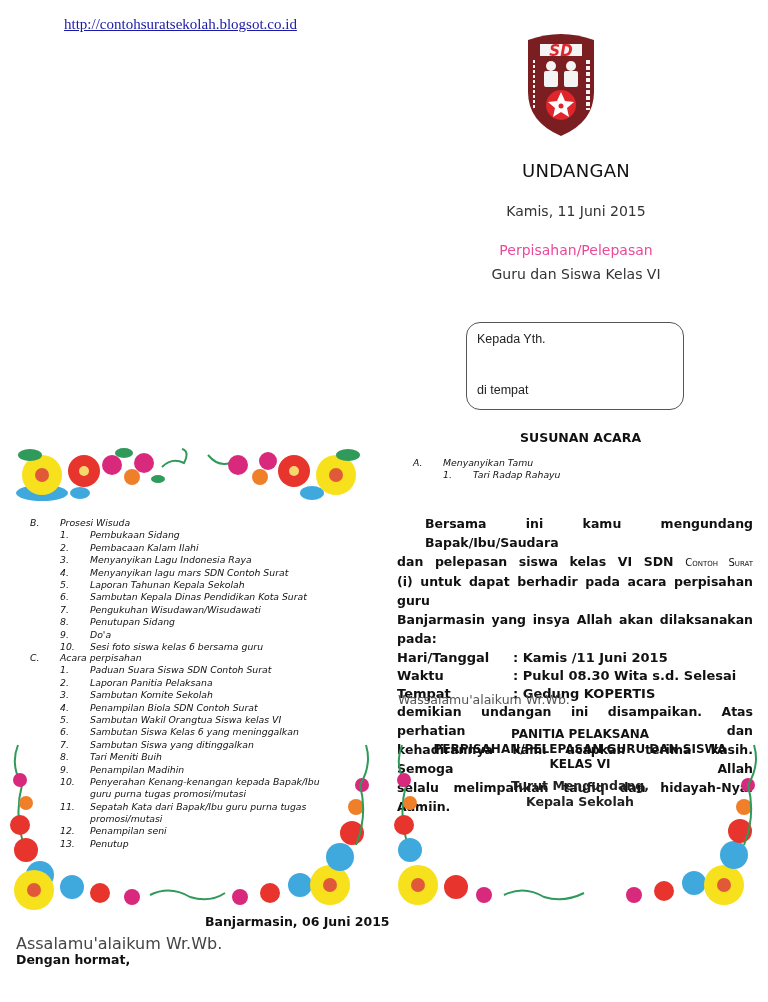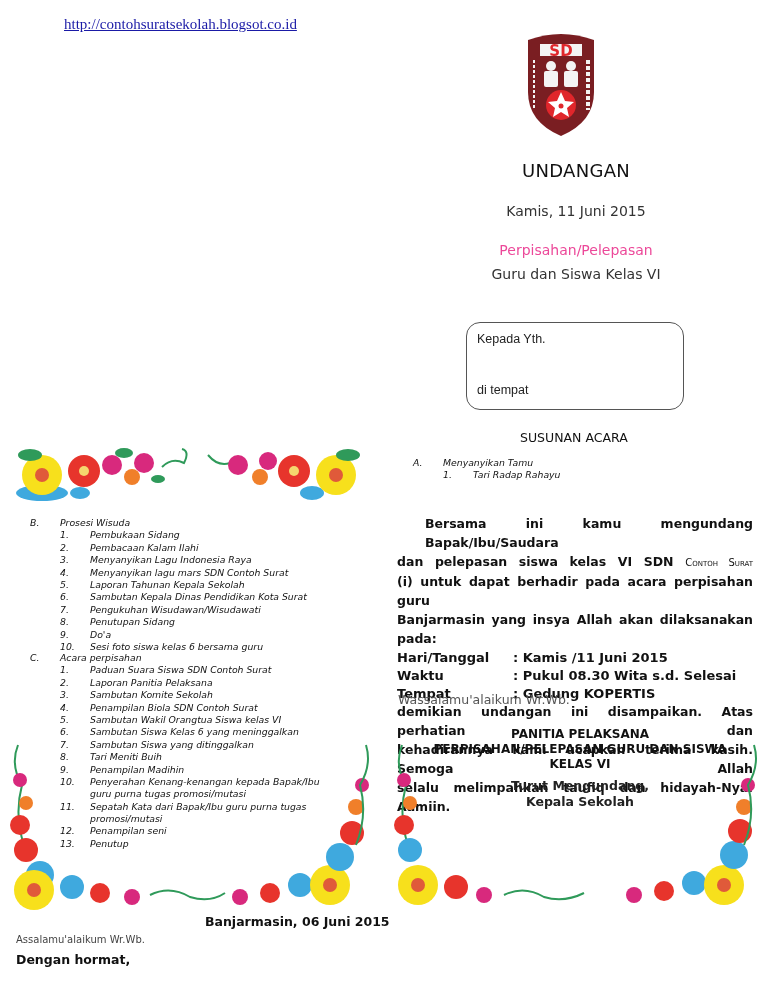--- a/index.html
+++ b/index.html
@@ -6,50 +6,50 @@
   body {
     width: 768px; height: 1002px; position: relative; overflow: hidden;
     background: #ffffff; color: #111;
     font-family: "DejaVu Sans", sans-serif;
   }
   .abs { position: absolute; }
   .url-link {
     left: 64px; top: 16px; font-family: "Liberation Serif", serif; font-size: 15px;
     color: #1a1aa6; text-decoration: underline;
   }
-  .logo { left: 524px; top: 30px; width: 74px; height: 108px; }
+  .logo { left: 524px; top: 30px; width: 74px; height: 108px; font-style: italic; }
   .title { left: 384px; width: 384px; text-align: center; }
   .t-main { top: 160px; font-size: 18px; color: #111; letter-spacing: 0.3px; }
   .t-date { top: 203px; font-size: 14px; color: #333; }
   .t-sub1 { top: 242px; font-size: 14px; color: #ec4899; }
   .t-sub2 { top: 266px; font-size: 14px; color: #333; }
   .address-box {
     left: 466px; top: 322px; width: 216px; height: 86px;
     border: 1.5px solid #555; border-radius: 14px;
     font-family: "Liberation Sans", sans-serif; font-size: 12.5px; color: #222;
   }
   .address-box .l1 { position: absolute; left: 10px; top: 9px; }
   .address-box .l2 { position: absolute; left: 10px; top: 60px; }
-  .susunan { left: 520px; top: 430px; font-size: 12.5px; color: #111; }
+  .susunan { left: 520px; top: 430px; font-size: 12.5px; color: #111; font-weight: bold; }
   .small-list { font-size: 9.3px; font-style: italic; color: #111; line-height: 12.4px; }
   .small-list .row { position: relative; height: 12.4px; white-space: nowrap; }
   .small-list .lbl { position: absolute; }
   .small-list .txt { position: absolute; }
   .flower-strip { overflow: visible; }
   .letter { left: 397px; width: 356px; font-size: 12.5px; font-weight: bold; color: #111; line-height: 19px; }
   .letter .para { text-align: justify; text-align-last: justify; }
   .letter .para.last { text-align-last: left; }
   .detail-row { position: relative; height: 18px; font-size: 13px; }
   .detail-row .k { position: absolute; left: 0; }
   .detail-row .v { position: absolute; left: 116px; }
   .wassalam-right { left: 398px; top: 692px; font-size: 12.5px; color: #555; }
   .committee { left: 400px; width: 360px; text-align: center; font-weight: bold; font-size: 12px; line-height: 15px; color: #111; }
   .sign { left: 400px; width: 360px; text-align: center; font-size: 12.5px; line-height: 16px; font-weight: bold; color: #222; }
   .footer-date { left: 205px; top: 914px; font-size: 12.5px; font-weight: bold; color: #111; }
-  .assalam { left: 16px; top: 934px; font-size: 10px; color: #444; }
+  .assalam { left: 16px; top: 934px; font-size: 16px; color: #444; }
   .hormat { left: 16px; top: 952px; font-size: 12.5px; font-weight: bold; color: #111; }
 </style>
 </head>
 <body>
 
 <a class="abs url-link">http://contohsuratsekolah.blogsot.co.id</a>
 
 <div class="abs logo">
   <svg width="74" height="108" viewBox="0 0 74 108">
     <path d="M4 10 Q37 -2 70 10 L70 62 Q70 92 37 106 Q4 92 4 62 Z" fill="#7a1e22"></path>

